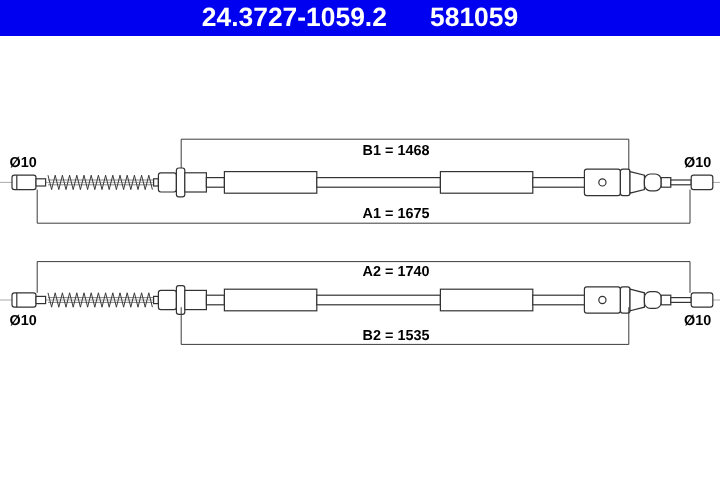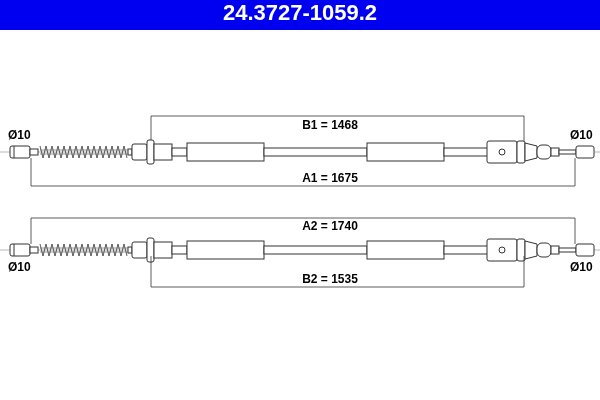--- a/index.html
+++ b/index.html
@@ -1,29 +1,30 @@
 <!DOCTYPE html>
 <html><head>
 <meta charset="utf-8">
 <style>
   html, body { margin: 0; padding: 0; background: #ffffff; }
   body { width: 600px; height: 400px; position: relative; overflow: hidden;
          font-family: "Liberation Sans", sans-serif; }
   .header { position: absolute; left: 0; top: 0; width: 600px; height: 30px;
-            background: #0000f0; color: #fff; display: flex; 
+            background: #0000f0; color: #fff; display: flex; align-items: center;
             justify-content: center; font-weight: bold; font-size: 22px; }
   .header span { margin: 0 18px; }
   svg { position: absolute; left: 0; top: 0; }
   .lbl { font-family: "Liberation Sans", sans-serif; font-weight: bold; font-size: 12px; fill: #000; }
 </style>
 </head>
 <body>
 
 <div class="header">
   <span>24.3727-1059.2</span>
+  <span>581059</span>
 </div>
 
 <svg width="600" height="400" viewBox="0 0 600 400">
   <defs>
     <g id="cable" stroke="#333" stroke-width="1" fill="#fff">
 
       <line x1="0" y1="0" x2="600" y2="0" stroke="#888" stroke-width="0.6"></line>
 
       <rect x="10" y="-6" width="20" height="12" rx="2"></rect>
       <line x1="14" y1="-6" x2="14" y2="6"></line>

